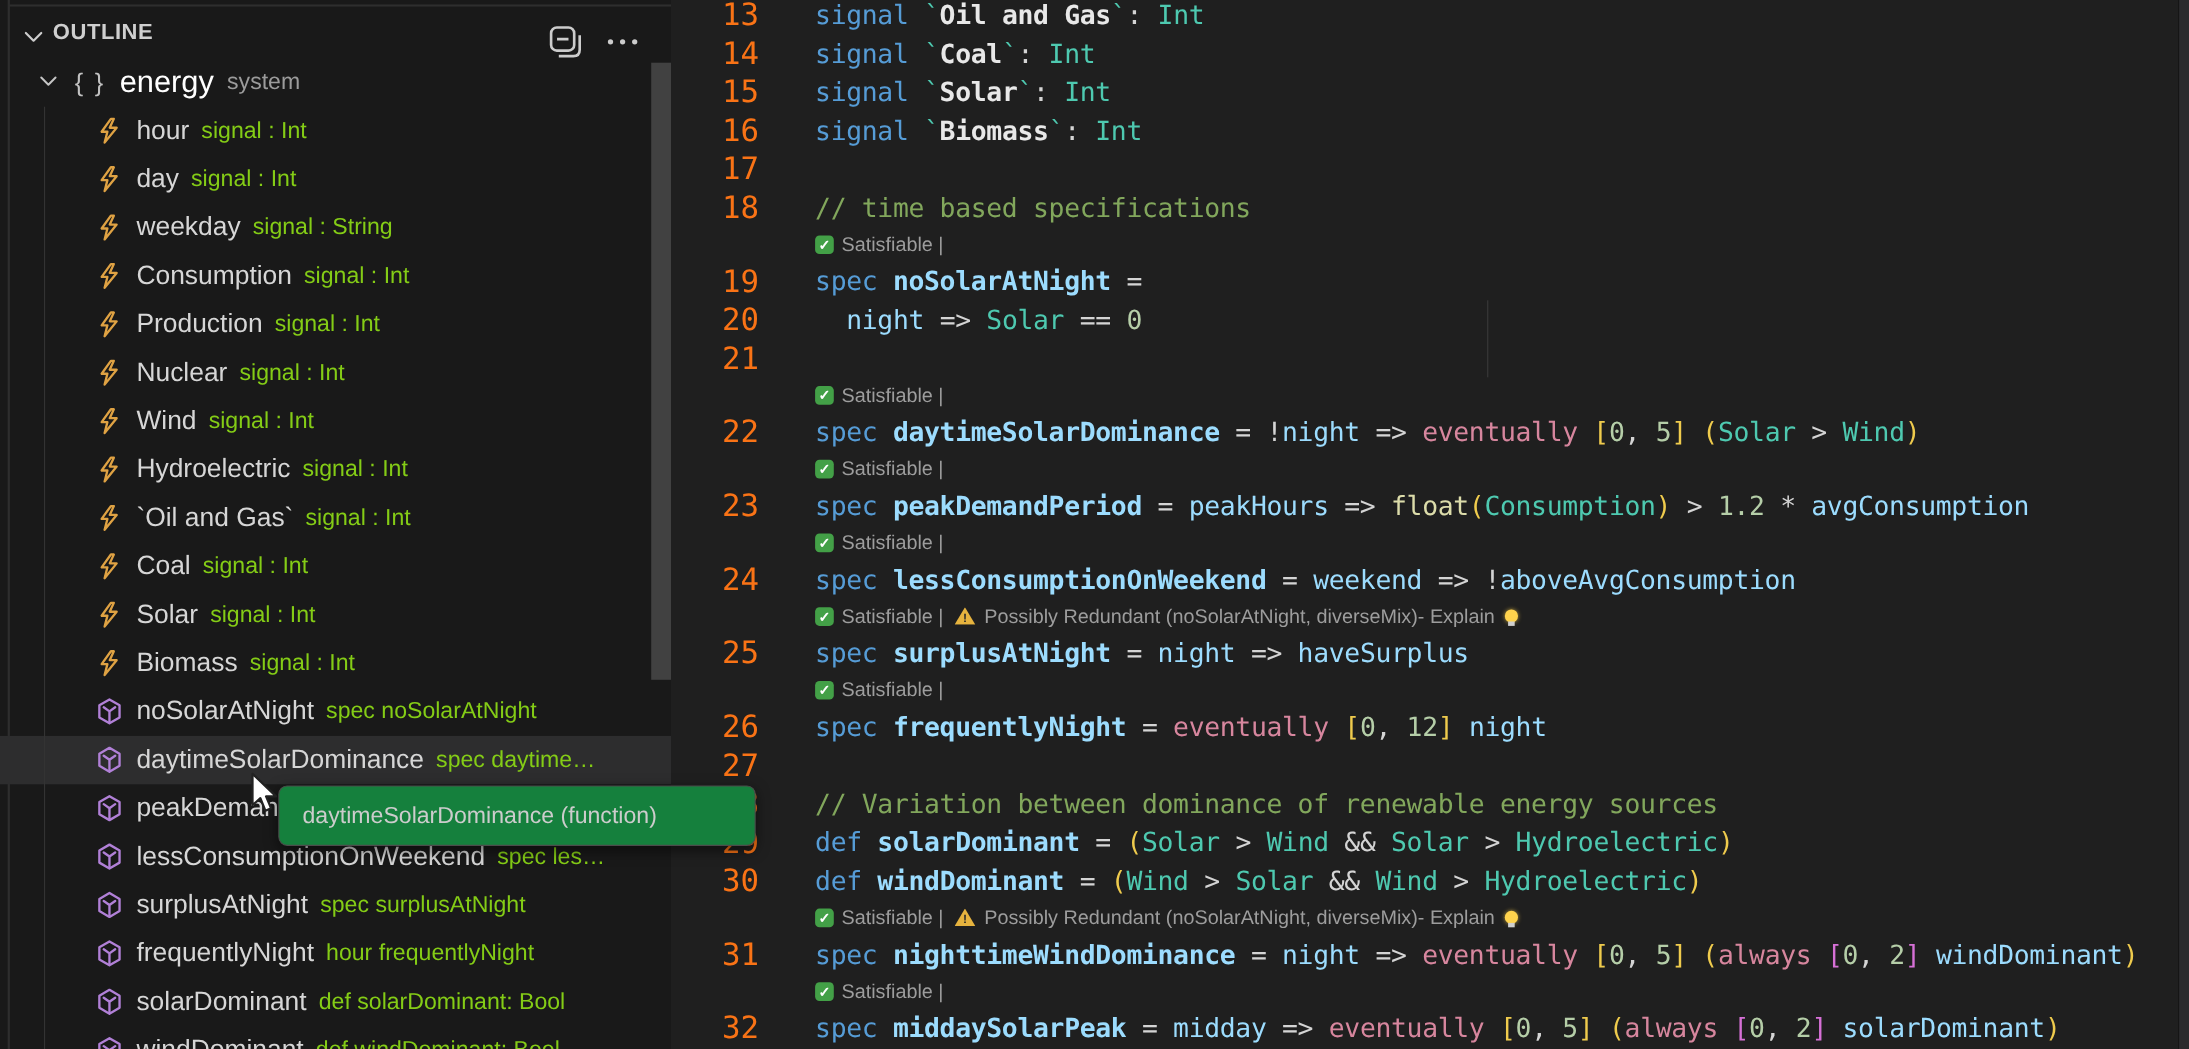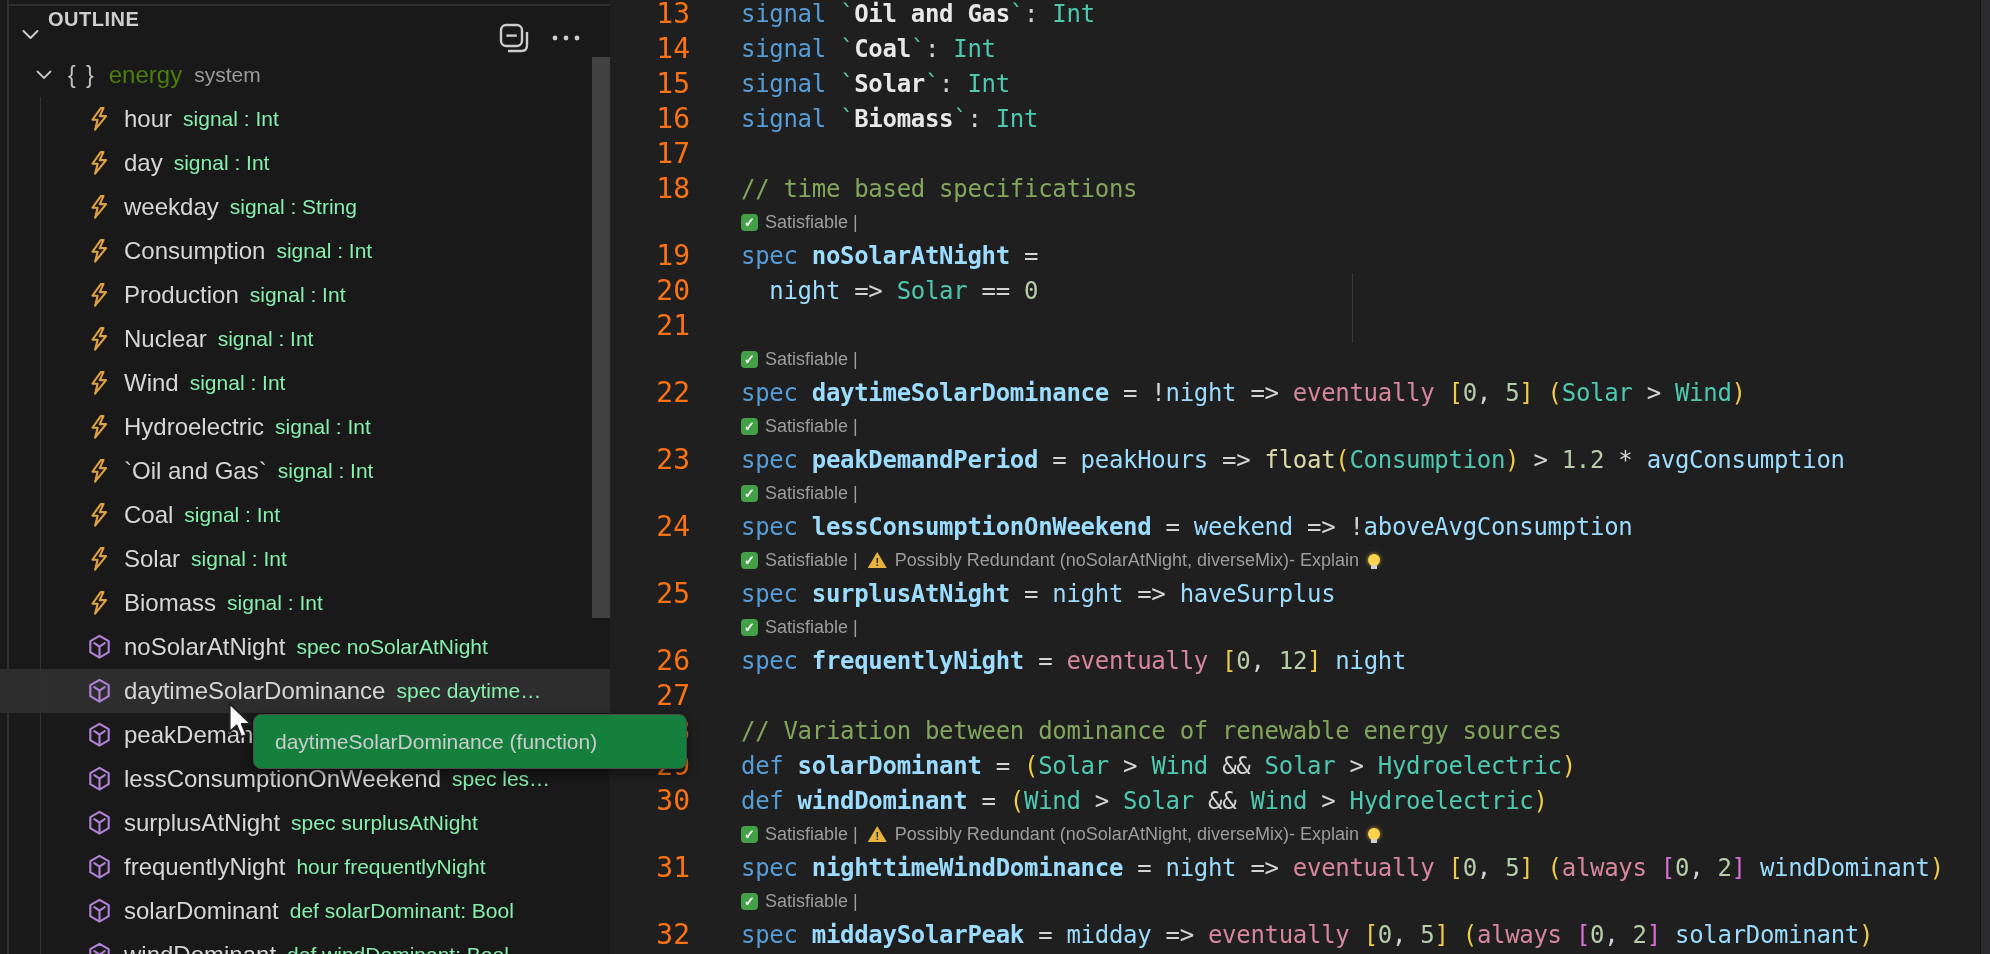--- a/index.html
+++ b/index.html
@@ -3,35 +3,35 @@
 <meta charset="utf-8">
 <style>
   html,body{margin:0;padding:0;background:#101010;}
   #stage{position:relative;width:1990px;height:954px;overflow:hidden;background:#1f1f1f;
          font-family:"Liberation Sans",sans-serif;}
   
   #sidebar{position:absolute;left:0;top:0;width:610px;height:954px;background:#191919;}
   #sidebar-left-border{position:absolute;left:7px;top:0;width:2px;height:954px;background:#2e2e2e;}
   #sidebar-top-border{position:absolute;left:8px;top:4px;width:602px;height:2px;background:#2e2e2e;}
   #outline-header{position:absolute;left:0;top:8px;width:610px;height:44px;}
-  #outline-title{position:absolute;left:48px;top:0;font-size:20px;font-weight:bold;
+  #outline-title{position:absolute;left:48px;top:10px;font-size:20px;font-weight:bold;
                  color:#cfcfcf;letter-spacing:.5px;}
   .hdr-chevron{position:absolute;left:22px;top:18px;}
   #collapse-btn{position:absolute;left:498px;top:14px;width:32px;height:32px;border-radius:5px;}
   #more-btn{position:absolute;left:548px;top:14px;width:36px;height:32px;}
   #tree{position:absolute;left:0;top:53px;width:610px;}
   .trow{position:relative;height:44px;display:flex;align-items:center;white-space:nowrap;}
   .trow.hover{background:#2d2d2e;}
   .trow .sym{margin-left:86px;width:26px;height:26px;flex:0 0 26px;display:flex;align-items:center;justify-content:center;}
   .trow .lbl{margin-left:12px;font-size:24px;font-weight:500;color:#d6d6d6;}
-  .trow .dsc{margin-left:11px;font-size:21px;color:#86efac;}
+  .trow .dsc{margin-left:11px;font-size:21px;color:#84cc16;}
   #root-row{position:relative;height:44px;display:flex;align-items:center;}
   #root-chevron{margin-left:36px;}
   #root-braces{margin-left:16px;font-size:23px;color:#c2c2c2;font-weight:500;letter-spacing:2px;}
-  #root-label{margin-left:13px;font-size:24px;font-weight:500;color:#4d7c0f;}
+  #root-label{margin-left:13px;font-size:28px;font-weight:500;color:#ffffff;}
   #root-desc{margin-left:12px;font-size:21px;color:#9b9b9b;}
   #indent-guide{position:absolute;left:40px;top:97px;width:1px;height:857px;background:#333333;}
   #outline-scrollbar{position:absolute;left:592px;top:57px;width:18px;height:561px;background:#414141;}
   
   #editor{position:absolute;left:610px;top:0;width:1380px;height:954px;background:#1f1f1f;}
   #code{position:absolute;left:0;top:-4px;width:1380px;}
   .crow{height:35px;display:flex;align-items:center;white-space:pre;
         font-family:"DejaVu Sans Mono","Liberation Mono",monospace;font-size:24px;letter-spacing:-0.3px;}
   .crow .gut{width:80px;flex:0 0 80px;text-align:right;color:#f97316;font-size:28px;letter-spacing:0;}
   .crow .src{margin-left:51px;}

